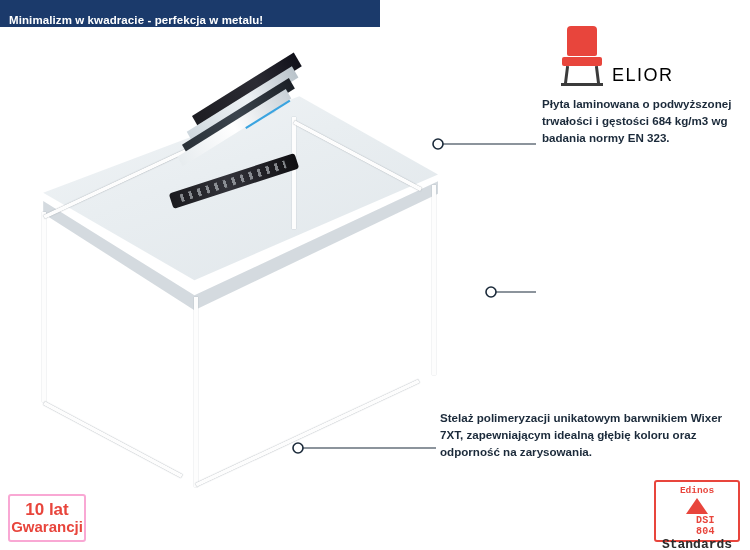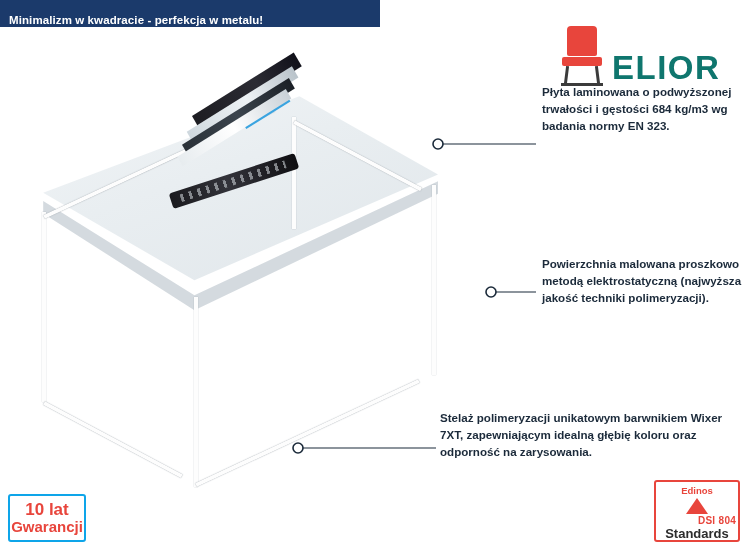--- a/index.html
+++ b/index.html
@@ -191,57 +191,57 @@
   .chair-leg-r {
     position: absolute; left: 38px; top: 40px;
     width: 3px; height: 18px; background: #3b3b3b;
     transform: rotate(-7deg);
   }
   .chair-base {
     position: absolute; left: 3px; top: 57px;
     width: 42px; height: 3px; background: #3b3b3b;
   }
   .logo-text {
-    font-size: 33px;
-    font-weight: bold;
-    color: #0f766e;
+    font-size: 18px;
+    font-weight: normal;
+    color: #000000;
     letter-spacing: 1.5px;
     line-height: 1;
     padding-bottom: 4px;
   }
 
   
   .feature {
     position: absolute;
     width: 205px;
     font-size: 11.6px;
     font-weight: bold;
     color: #1b2a3a;
     line-height: 1.45;
   }
-  .f1 { left: 22px; top: 84px; }
+  .f1 { left: 22px; top: 96px; }
   .f2 { left: 22px; top: 256px; }
   .f3 { left: -80px; top: 410px; width: 290px; }
 
   
   .overlay {
     position: absolute;
     left: 0; top: 0;
     width: 750px; height: 550px;
     pointer-events: none;
   }
 
   
   .warranty {
     position: absolute;
     left: 8px;
     bottom: 8px;
     width: 74px;
     height: 44px;
-    border: 2px solid #0ea5e9;
+    border: 2px solid #f9a8d4;
     border-radius: 3px;
     background: #ffffff;
     display: flex;
     flex-direction: column;
     align-items: center;
     justify-content: center;
     line-height: 1.05;
   }
   .warranty .big {
     font-size: 17px;
@@ -262,20 +262,21 @@
     height: 62px;
     border: 2px solid #e8453c;
     border-radius: 3px;
     background: #ffffff;
     display: flex;
     flex-direction: column;
     align-items: center;
     justify-content: flex-start;
     padding-top: 3px;
     box-sizing: border-box;
+    font-family: Liberation Mono, monospace;
   }
   .edinos .brand {
     font-size: 9.5px;
     font-weight: bold;
     color: #e8453c;
   }
   .edinos .mark {
     width: 0;
     height: 0;
     border-left: 11px solid transparent;
@@ -336,21 +337,20 @@
         <div class="chair-back"></div>
         <div class="chair-seat"></div>
         <div class="chair-leg-l"></div>
         <div class="chair-leg-r"></div>
         <div class="chair-base"></div>
       </div>
       <div class="logo-text">ELIOR</div>
     </div>
 
     <div class="feature f1">Płyta laminowana o podwyższonej trwałości i gęstości 684 kg/m3 wg badania normy EN 323.</div>
-    <div class="feature f2">Powierzchnia malowana proszkowo metodą elektrostatyczną (najwyższa jakość techniki polimeryzacji).</div>
     <div class="feature f3">Stelaż polimeryzacji unikatowym barwnikiem Wixer 7XT, zapewniającym idealną głębię koloru oraz odporność na zarysowania.</div>
   </div>
 
   <svg class="overlay" viewBox="0 0 750 550" xmlns="http://www.w3.org/2000/svg">
     <circle cx="438" cy="144" r="5" fill="none" stroke="#1b2a3a" stroke-width="1.6"></circle>
     <line x1="443" y1="144" x2="536" y2="144" stroke="#1b2a3a" stroke-width="1.2"></line>
 
     <circle cx="491" cy="292" r="5" fill="none" stroke="#1b2a3a" stroke-width="1.6"></circle>
     <line x1="496" y1="292" x2="536" y2="292" stroke="#1b2a3a" stroke-width="1.2"></line>
 

